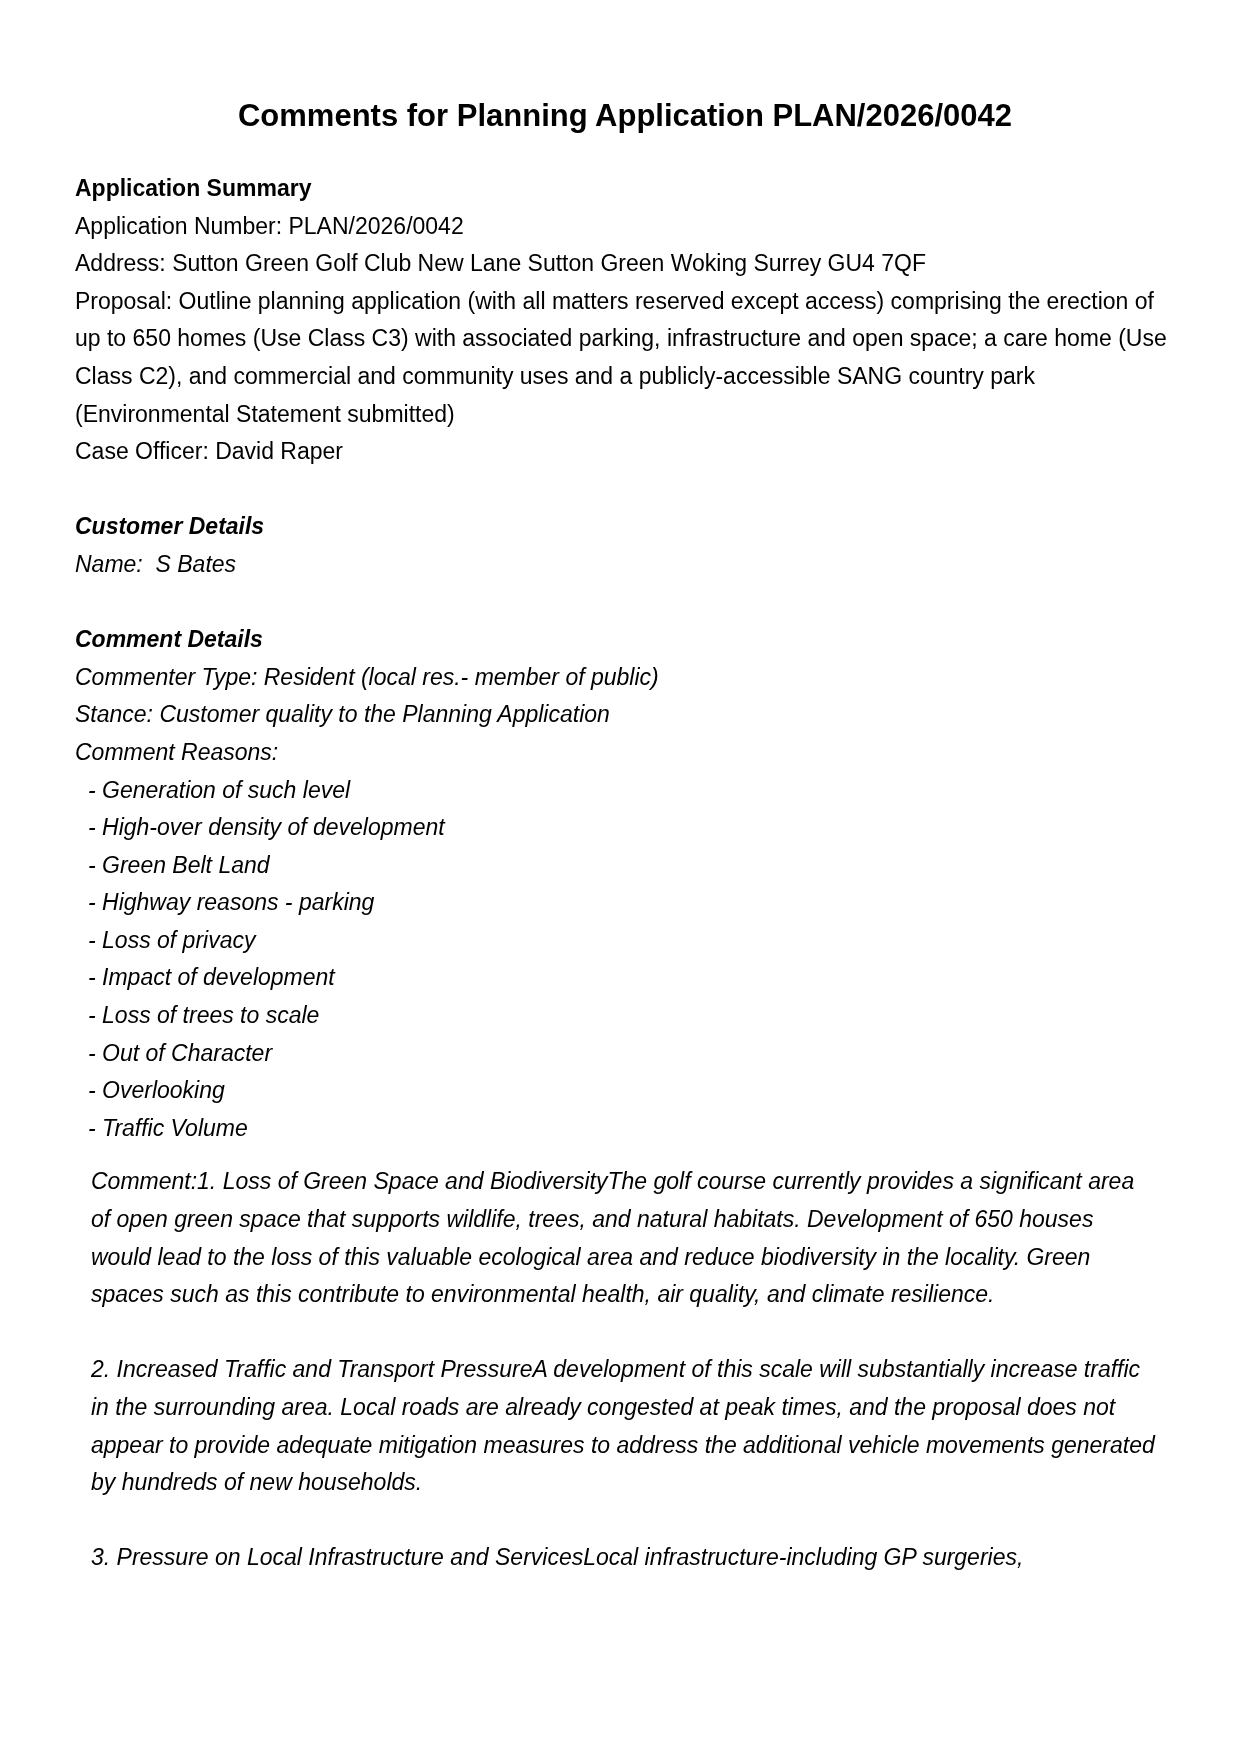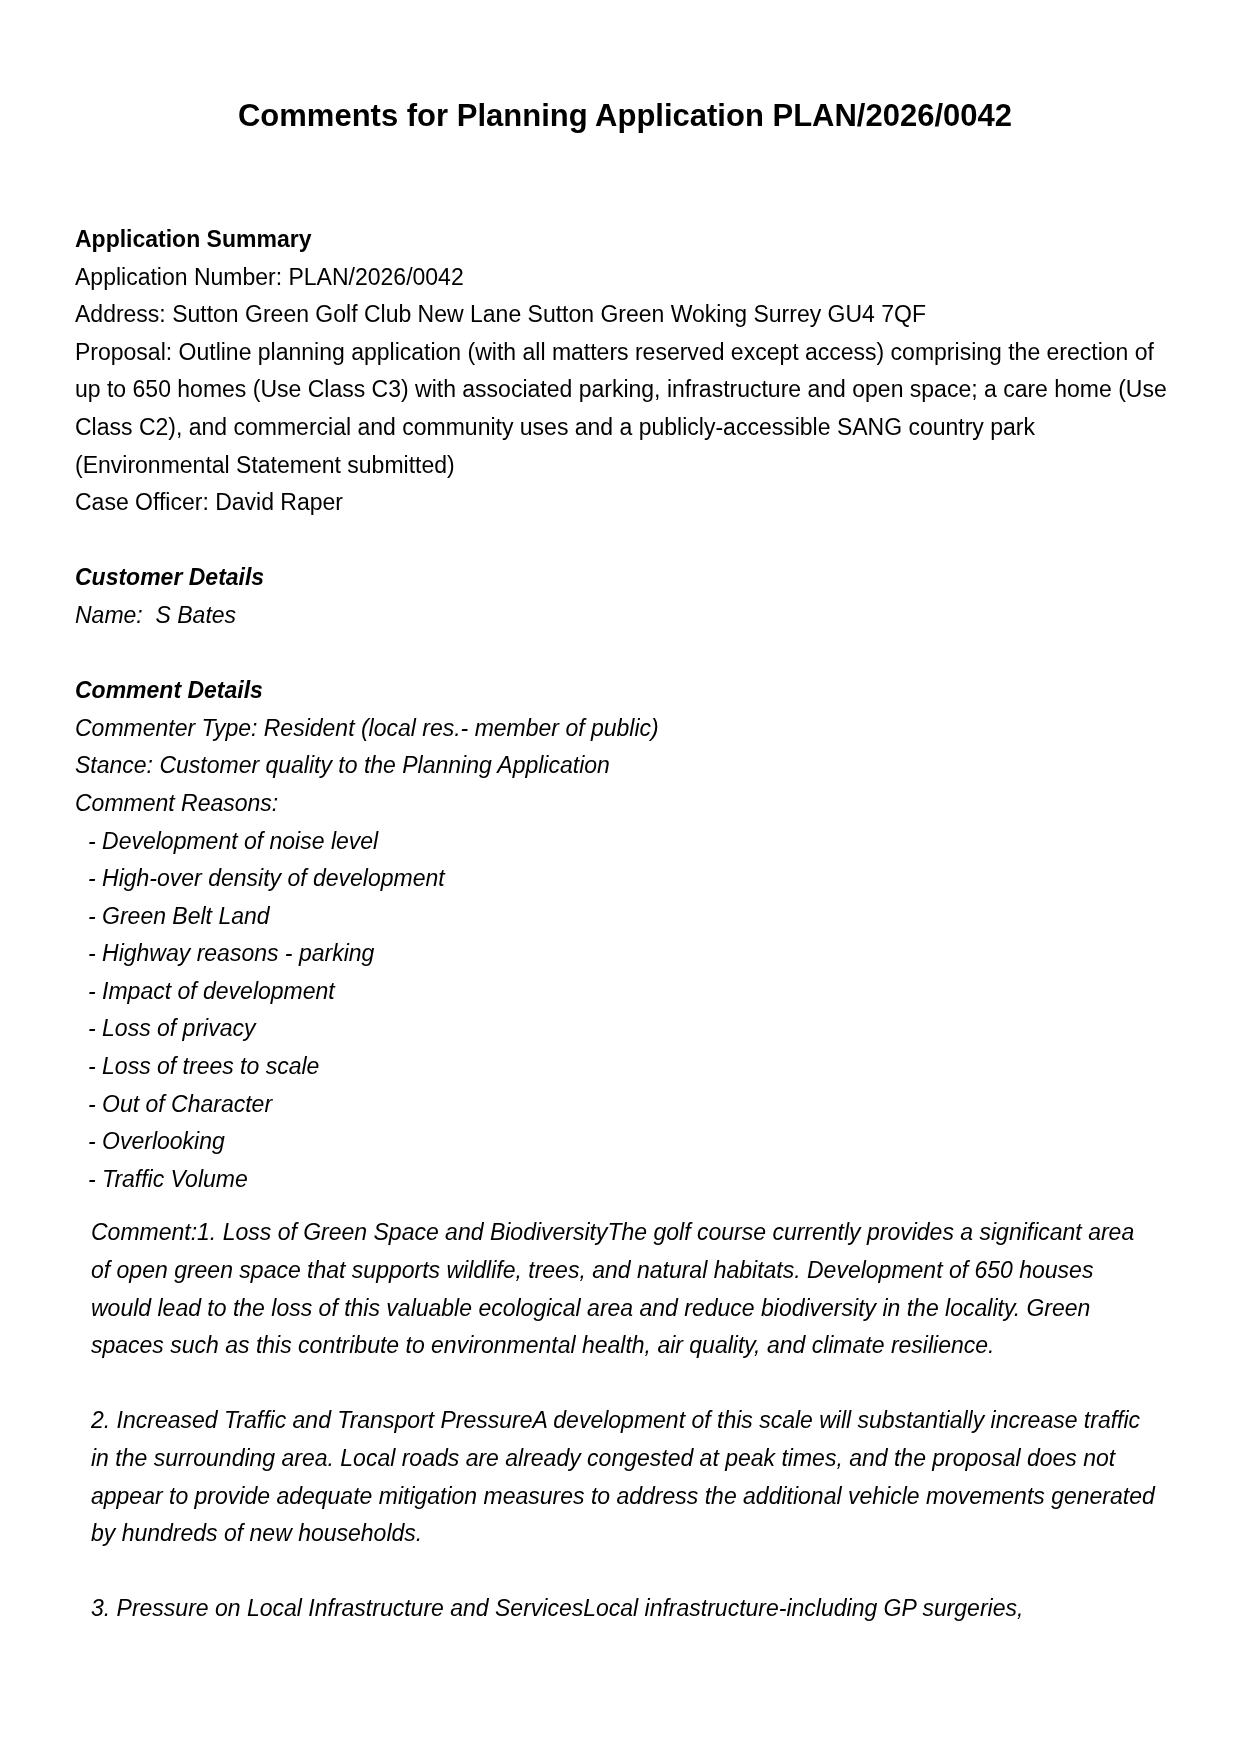--- a/index.html
+++ b/index.html
@@ -27,21 +27,21 @@
     text-align: center;
     margin: 97px 0 0 0;
     white-space: pre-wrap;
   }
   .body-text {
     font-size: 23px;
     line-height: 37.6px;
     max-width: 1100px;
   }
   .section-first {
-    margin-top: 86px;
+    margin-top: 35px;
   }
   .section-gap {
     margin-top: 37.6px;
     font-style: italic;
   }
   .heading {
     font-weight: bold;
   }
   .line {
     white-space: pre-wrap;
@@ -78,26 +78,26 @@
     <div class="line">Name:  S Bates</div>
   </div>
 
   <div class="body-text section-gap">
     <div class="heading">Comment Details</div>
     <div class="line">Commenter Type: Resident (local res.- member of public)</div>
     <div class="line">Stance: Customer quality to the Planning Application</div>
     <div class="line">Comment Reasons:</div>
 
     <div>
-      <div class="reason-line">- Development of noise level</div>
+      <div class="reason-line">- Generation of such level</div>
       <div class="reason-line">- High-over density of development</div>
       <div class="reason-line">- Green Belt Land</div>
       <div class="reason-line">- Highway reasons - parking</div>
+      <div class="reason-line">- Loss of privacy</div>
       <div class="reason-line">- Impact of development</div>
-      <div class="reason-line">- Loss of privacy</div>
       <div class="reason-line">- Loss of trees to scale</div>
       <div class="reason-line">- Out of Character</div>
       <div class="reason-line">- Overlooking</div>
       <div class="reason-line">- Traffic Volume</div>
     </div>
 
     <p class="para">Comment:1. Loss of Green Space and BiodiversityThe golf course currently provides a significant area of open green space that supports wildlife, trees, and natural habitats. Development of 650 houses would lead to the loss of this valuable ecological area and reduce biodiversity in the locality. Green spaces such as this contribute to environmental health, air quality, and climate resilience.</p>
     <p class="para para-gap">2. Increased Traffic and Transport PressureA development of this scale will substantially increase traffic in the surrounding area. Local roads are already congested at peak times, and the proposal does not appear to provide adequate mitigation measures to address the additional vehicle movements generated by hundreds of new households.</p>
     <p class="para para-gap">3. Pressure on Local Infrastructure and ServicesLocal infrastructure-including GP surgeries,</p>
   </div>

